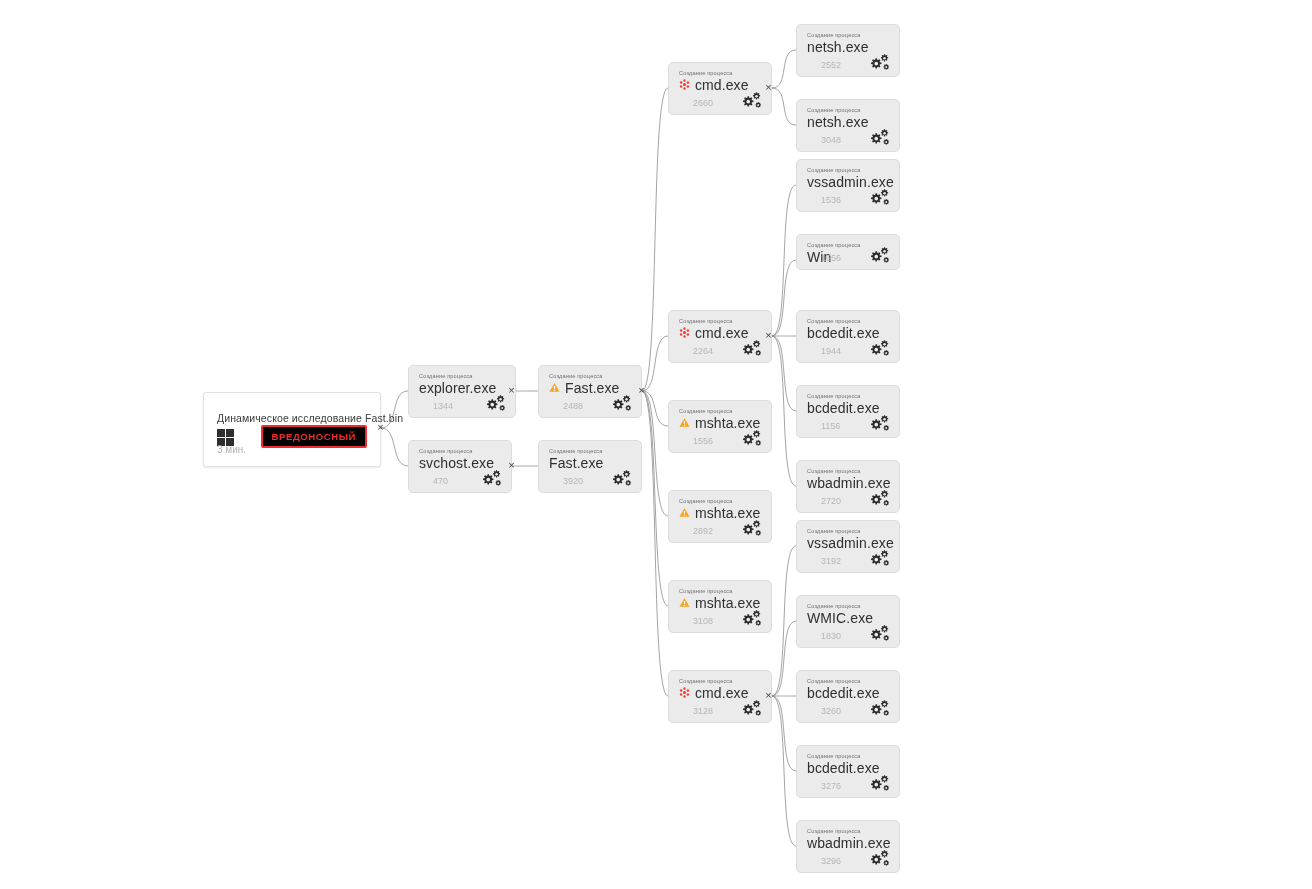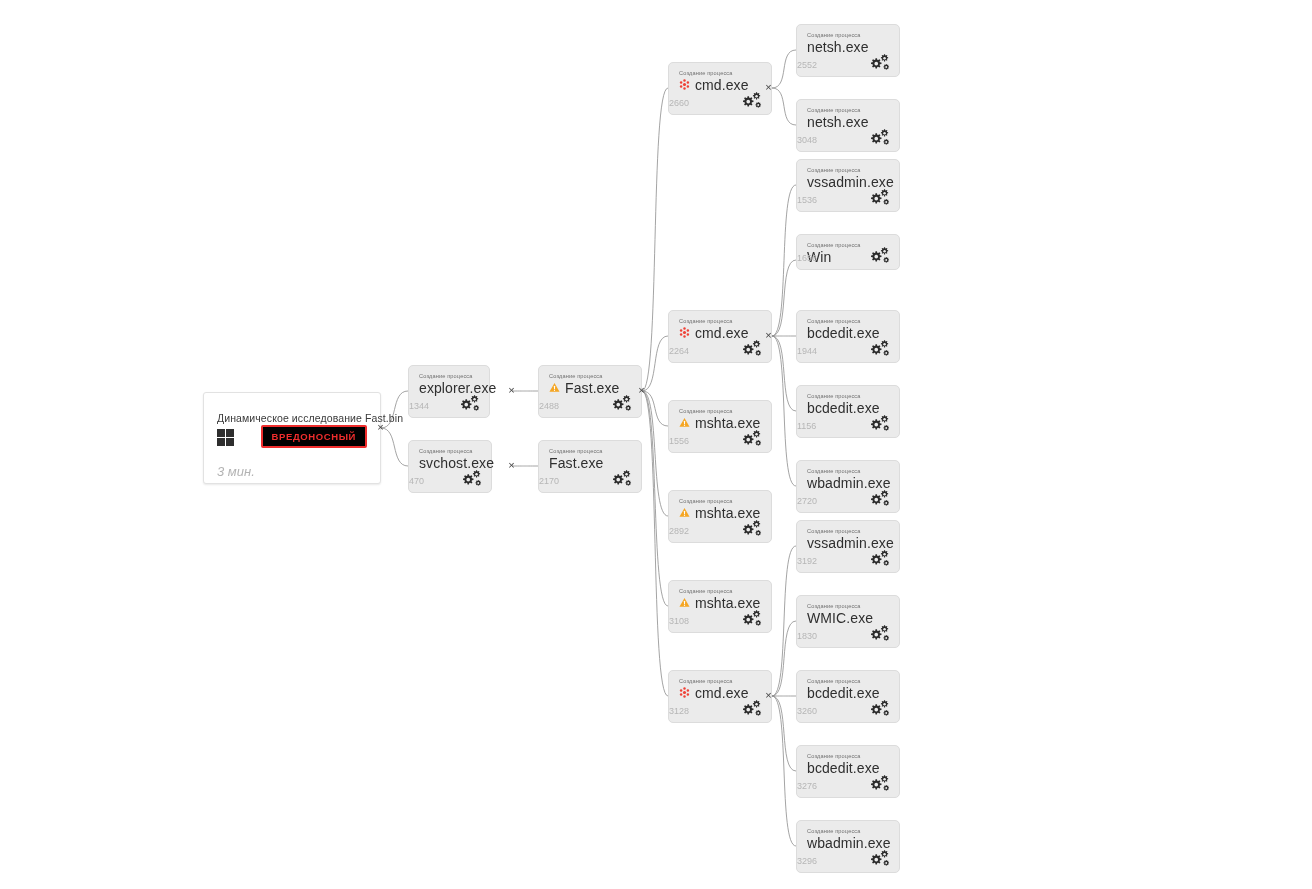--- a/index.html
+++ b/index.html
@@ -74,25 +74,24 @@
     letter-spacing: 0.6px;
     padding: 5px 9px 4px 9px;
     line-height: 1;
     background: #000000;
     white-space: nowrap;
     text-align: right;
   }
   .root-duration {
     position: absolute;
     left: 13px;
-    bottom: 4px;
-    font-size: 13px;
+    bottom: 11px;
+    font-size: 10px;
     color: #b3b3b3;
     white-space: nowrap;
-    font-style: italic;
   }
 
   
   .proc-node {
     position: absolute;
     background: #ebebeb;
     border: 1px solid #dcdcdc;
     border-radius: 5px;
     box-sizing: border-box;
   }
@@ -115,21 +114,21 @@
   }
   .proc-name {
     font-size: 14px;
     color: #2f2f2f;
     white-space: nowrap;
     letter-spacing: 0.1px;
     text-align: center;
   }
   .proc-pid {
     position: absolute;
-    left: 0;
+    left: 24px;
     bottom: 6px;
     font-size: 9px;
     color: #b6b6b6;
     white-space: nowrap;
   }
   .proc-gear {
     position: absolute;
     right: 9px;
     bottom: 6px;
     width: 22px;
@@ -182,34 +181,34 @@
       <path d="M 772 336 C 790 336, 778 336, 796 336" fill="none" stroke="#8d8d8d" stroke-width="0.8"></path>
       <path d="M 772 336 C 790 336, 778 411, 796 411" fill="none" stroke="#8d8d8d" stroke-width="0.8"></path>
       <path d="M 772 336 C 790 336, 778 486, 796 486" fill="none" stroke="#8d8d8d" stroke-width="0.8"></path>
       <path d="M 772 696 C 790 696, 778 546, 796 546" fill="none" stroke="#8d8d8d" stroke-width="0.8"></path>
       <path d="M 772 696 C 790 696, 778 621, 796 621" fill="none" stroke="#8d8d8d" stroke-width="0.8"></path>
       <path d="M 772 696 C 790 696, 778 696, 796 696" fill="none" stroke="#8d8d8d" stroke-width="0.8"></path>
       <path d="M 772 696 C 790 696, 778 771, 796 771" fill="none" stroke="#8d8d8d" stroke-width="0.8"></path>
       <path d="M 772 696 C 790 696, 778 846, 796 846" fill="none" stroke="#8d8d8d" stroke-width="0.8"></path>
     </svg>
 
-  <div class="root-node" style="left:203px; top:392px; width:178px; height:92px;">
+  <div class="root-node" style="left:203px; top:392px; width:178px; height:75px;">
     <div class="root-title">Динамическое исследование Fast.bin</div>
     <div class="win-logo">
       <span class="q1"></span>
         <span class="q2"></span>
       <span class="q3"></span>
         <span class="q4"></span>
     </div>
     <div class="verdict-badge">ВРЕДОНОСНЫЙ</div>
     <div class="root-duration">3 мин.</div>
   </div>
 
   <div id="nodes-layer">
-      <div class="proc-node" style="left: 408px; top: 365px; width: 82px; height: 53px;">
+      <div class="proc-node" style="left: 408px; top: 365px; width: 108px; height: 53px;">
         <div class="proc-kind">Создание процесса</div>
         <div class="proc-name-row">
           <span class="proc-name">explorer.exe</span>
         </div>
         <div class="proc-pid">1344</div>
         <svg class="proc-gear" viewBox="0 0 30 23">
           <g fill="#2b2b2b">
             <path d="M12.6 9.0 l-0.35-2.1 -2.0 0 -0.35 2.1 -1.25 0.52 -1.72-1.25 -1.42 1.42 1.25 1.72 -0.52 1.25 -2.1 0.35 0 2.0 2.1 0.35 0.52 1.25 -1.25 1.72 1.42 1.42 1.72-1.25 1.25 0.52 0.35 2.1 2.0 0 0.35-2.1 1.25-0.52 1.72 1.25 1.42-1.42 -1.25-1.72 0.52-1.25 2.1-0.35 0-2.0 -2.1-0.35 -0.52-1.25 1.25-1.72 -1.42-1.42 -1.72 1.25 -1.25-0.52 z"></path>
             <circle cx="11.25" cy="14.4" r="2.5" fill="#ebebeb"></circle>
             <path d="M23.5 3.0 l-0.24-1.45 -1.4 0 -0.24 1.45 -0.86 0.36 -1.2-0.87 -0.98 0.98 0.87 1.2 -0.36 0.86 -1.45 0.24 0 1.4 1.45 0.24 0.36 0.86 -0.87 1.2 0.98 0.98 1.2-0.87 0.86 0.36 0.24 1.45 1.4 0 0.24-1.45 0.86-0.36 1.2 0.87 0.98-0.98 -0.87-1.2 0.36-0.86 1.45-0.24 0-1.4 -1.45-0.24 -0.36-0.86 0.87-1.2 -0.98-0.98 -1.2 0.87 -0.86-0.36 z"></path>
@@ -234,21 +233,21 @@
           <g fill="#2b2b2b">
             <path d="M12.6 9.0 l-0.35-2.1 -2.0 0 -0.35 2.1 -1.25 0.52 -1.72-1.25 -1.42 1.42 1.25 1.72 -0.52 1.25 -2.1 0.35 0 2.0 2.1 0.35 0.52 1.25 -1.25 1.72 1.42 1.42 1.72-1.25 1.25 0.52 0.35 2.1 2.0 0 0.35-2.1 1.25-0.52 1.72 1.25 1.42-1.42 -1.25-1.72 0.52-1.25 2.1-0.35 0-2.0 -2.1-0.35 -0.52-1.25 1.25-1.72 -1.42-1.42 -1.72 1.25 -1.25-0.52 z"></path>
             <circle cx="11.25" cy="14.4" r="2.5" fill="#ebebeb"></circle>
             <path d="M23.5 3.0 l-0.24-1.45 -1.4 0 -0.24 1.45 -0.86 0.36 -1.2-0.87 -0.98 0.98 0.87 1.2 -0.36 0.86 -1.45 0.24 0 1.4 1.45 0.24 0.36 0.86 -0.87 1.2 0.98 0.98 1.2-0.87 0.86 0.36 0.24 1.45 1.4 0 0.24-1.45 0.86-0.36 1.2 0.87 0.98-0.98 -0.87-1.2 0.36-0.86 1.45-0.24 0-1.4 -1.45-0.24 -0.36-0.86 0.87-1.2 -0.98-0.98 -1.2 0.87 -0.86-0.36 z"></path>
             <circle cx="22.56" cy="6.95" r="1.72" fill="#ebebeb"></circle>
             <path d="M25.6 16.1 l-0.19-1.13 -1.09 0 -0.19 1.13 -0.67 0.28 -0.93-0.68 -0.77 0.77 0.68 0.93 -0.28 0.67 -1.13 0.19 0 1.09 1.13 0.19 0.28 0.67 -0.68 0.93 0.77 0.77 0.93-0.68 0.67 0.28 0.19 1.13 1.09 0 0.19-1.13 0.67-0.28 0.93 0.68 0.77-0.77 -0.68-0.93 0.28-0.67 1.13-0.19 0-1.09 -1.13-0.19 -0.28-0.67 0.68-0.93 -0.77-0.77 -0.93 0.68 -0.67-0.28 z"></path>
             <circle cx="24.86" cy="18.9" r="1.34" fill="#ebebeb"></circle>
           </g>
         </svg>
       </div>
-      <div class="proc-node" style="left: 408px; top: 440px; width: 84px; height: 53px;">
+      <div class="proc-node" style="left: 408px; top: 440px; width: 104px; height: 53px;">
         <div class="proc-kind">Создание процесса</div>
         <div class="proc-name-row">
           <span class="proc-name">svchost.exe</span>
         </div>
         <div class="proc-pid">470</div>
         <svg class="proc-gear" viewBox="0 0 30 23">
           <g fill="#2b2b2b">
             <path d="M12.6 9.0 l-0.35-2.1 -2.0 0 -0.35 2.1 -1.25 0.52 -1.72-1.25 -1.42 1.42 1.25 1.72 -0.52 1.25 -2.1 0.35 0 2.0 2.1 0.35 0.52 1.25 -1.25 1.72 1.42 1.42 1.72-1.25 1.25 0.52 0.35 2.1 2.0 0 0.35-2.1 1.25-0.52 1.72 1.25 1.42-1.42 -1.25-1.72 0.52-1.25 2.1-0.35 0-2.0 -2.1-0.35 -0.52-1.25 1.25-1.72 -1.42-1.42 -1.72 1.25 -1.25-0.52 z"></path>
             <circle cx="11.25" cy="14.4" r="2.5" fill="#ebebeb"></circle>
             <path d="M23.5 3.0 l-0.24-1.45 -1.4 0 -0.24 1.45 -0.86 0.36 -1.2-0.87 -0.98 0.98 0.87 1.2 -0.36 0.86 -1.45 0.24 0 1.4 1.45 0.24 0.36 0.86 -0.87 1.2 0.98 0.98 1.2-0.87 0.86 0.36 0.24 1.45 1.4 0 0.24-1.45 0.86-0.36 1.2 0.87 0.98-0.98 -0.87-1.2 0.36-0.86 1.45-0.24 0-1.4 -1.45-0.24 -0.36-0.86 0.87-1.2 -0.98-0.98 -1.2 0.87 -0.86-0.36 z"></path>
@@ -256,21 +255,21 @@
             <path d="M25.6 16.1 l-0.19-1.13 -1.09 0 -0.19 1.13 -0.67 0.28 -0.93-0.68 -0.77 0.77 0.68 0.93 -0.28 0.67 -1.13 0.19 0 1.09 1.13 0.19 0.28 0.67 -0.68 0.93 0.77 0.77 0.93-0.68 0.67 0.28 0.19 1.13 1.09 0 0.19-1.13 0.67-0.28 0.93 0.68 0.77-0.77 -0.68-0.93 0.28-0.67 1.13-0.19 0-1.09 -1.13-0.19 -0.28-0.67 0.68-0.93 -0.77-0.77 -0.93 0.68 -0.67-0.28 z"></path>
             <circle cx="24.86" cy="18.9" r="1.34" fill="#ebebeb"></circle>
           </g>
         </svg>
       </div>
       <div class="proc-node" style="left: 538px; top: 440px; width: 104px; height: 53px;">
         <div class="proc-kind">Создание процесса</div>
         <div class="proc-name-row">
           <span class="proc-name">Fast.exe</span>
         </div>
-        <div class="proc-pid">2170</div>
+        <div class="proc-pid">3920</div>
         <svg class="proc-gear" viewBox="0 0 30 23">
           <g fill="#2b2b2b">
             <path d="M12.6 9.0 l-0.35-2.1 -2.0 0 -0.35 2.1 -1.25 0.52 -1.72-1.25 -1.42 1.42 1.25 1.72 -0.52 1.25 -2.1 0.35 0 2.0 2.1 0.35 0.52 1.25 -1.25 1.72 1.42 1.42 1.72-1.25 1.25 0.52 0.35 2.1 2.0 0 0.35-2.1 1.25-0.52 1.72 1.25 1.42-1.42 -1.25-1.72 0.52-1.25 2.1-0.35 0-2.0 -2.1-0.35 -0.52-1.25 1.25-1.72 -1.42-1.42 -1.72 1.25 -1.25-0.52 z"></path>
             <circle cx="11.25" cy="14.4" r="2.5" fill="#ebebeb"></circle>
             <path d="M23.5 3.0 l-0.24-1.45 -1.4 0 -0.24 1.45 -0.86 0.36 -1.2-0.87 -0.98 0.98 0.87 1.2 -0.36 0.86 -1.45 0.24 0 1.4 1.45 0.24 0.36 0.86 -0.87 1.2 0.98 0.98 1.2-0.87 0.86 0.36 0.24 1.45 1.4 0 0.24-1.45 0.86-0.36 1.2 0.87 0.98-0.98 -0.87-1.2 0.36-0.86 1.45-0.24 0-1.4 -1.45-0.24 -0.36-0.86 0.87-1.2 -0.98-0.98 -1.2 0.87 -0.86-0.36 z"></path>
             <circle cx="22.56" cy="6.95" r="1.72" fill="#ebebeb"></circle>
             <path d="M25.6 16.1 l-0.19-1.13 -1.09 0 -0.19 1.13 -0.67 0.28 -0.93-0.68 -0.77 0.77 0.68 0.93 -0.28 0.67 -1.13 0.19 0 1.09 1.13 0.19 0.28 0.67 -0.68 0.93 0.77 0.77 0.93-0.68 0.67 0.28 0.19 1.13 1.09 0 0.19-1.13 0.67-0.28 0.93 0.68 0.77-0.77 -0.68-0.93 0.28-0.67 1.13-0.19 0-1.09 -1.13-0.19 -0.28-0.67 0.68-0.93 -0.77-0.77 -0.93 0.68 -0.67-0.28 z"></path>
             <circle cx="24.86" cy="18.9" r="1.34" fill="#ebebeb"></circle>
           </g>
         </svg>

